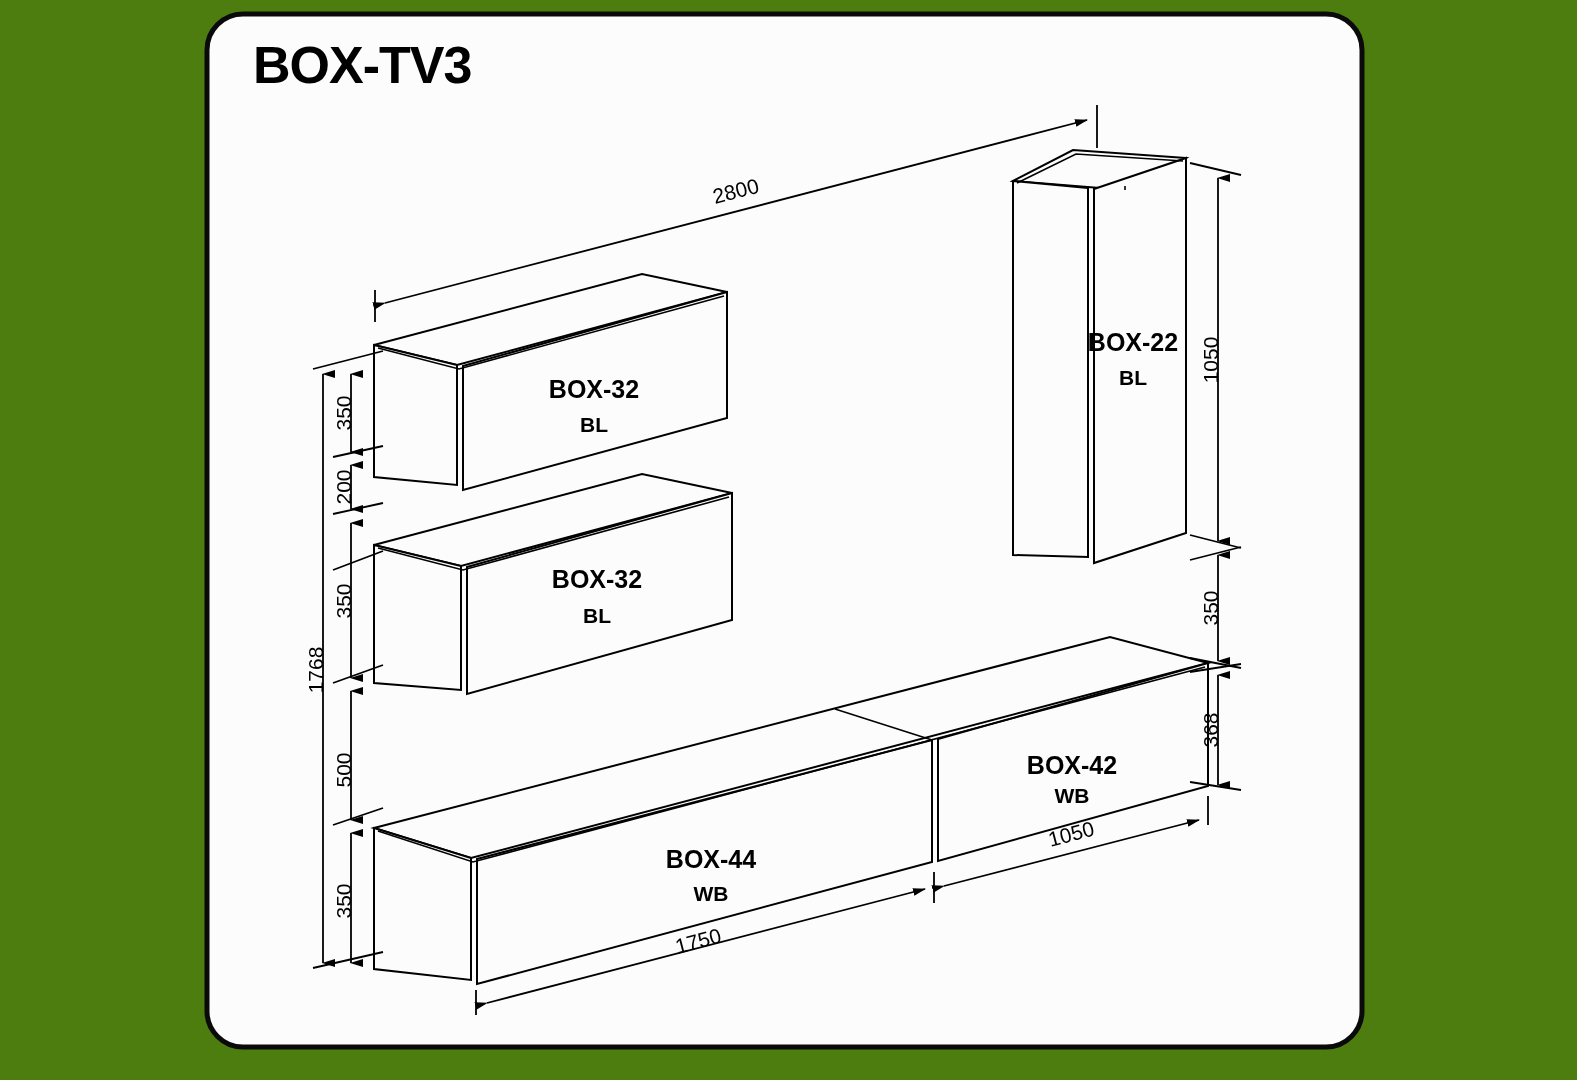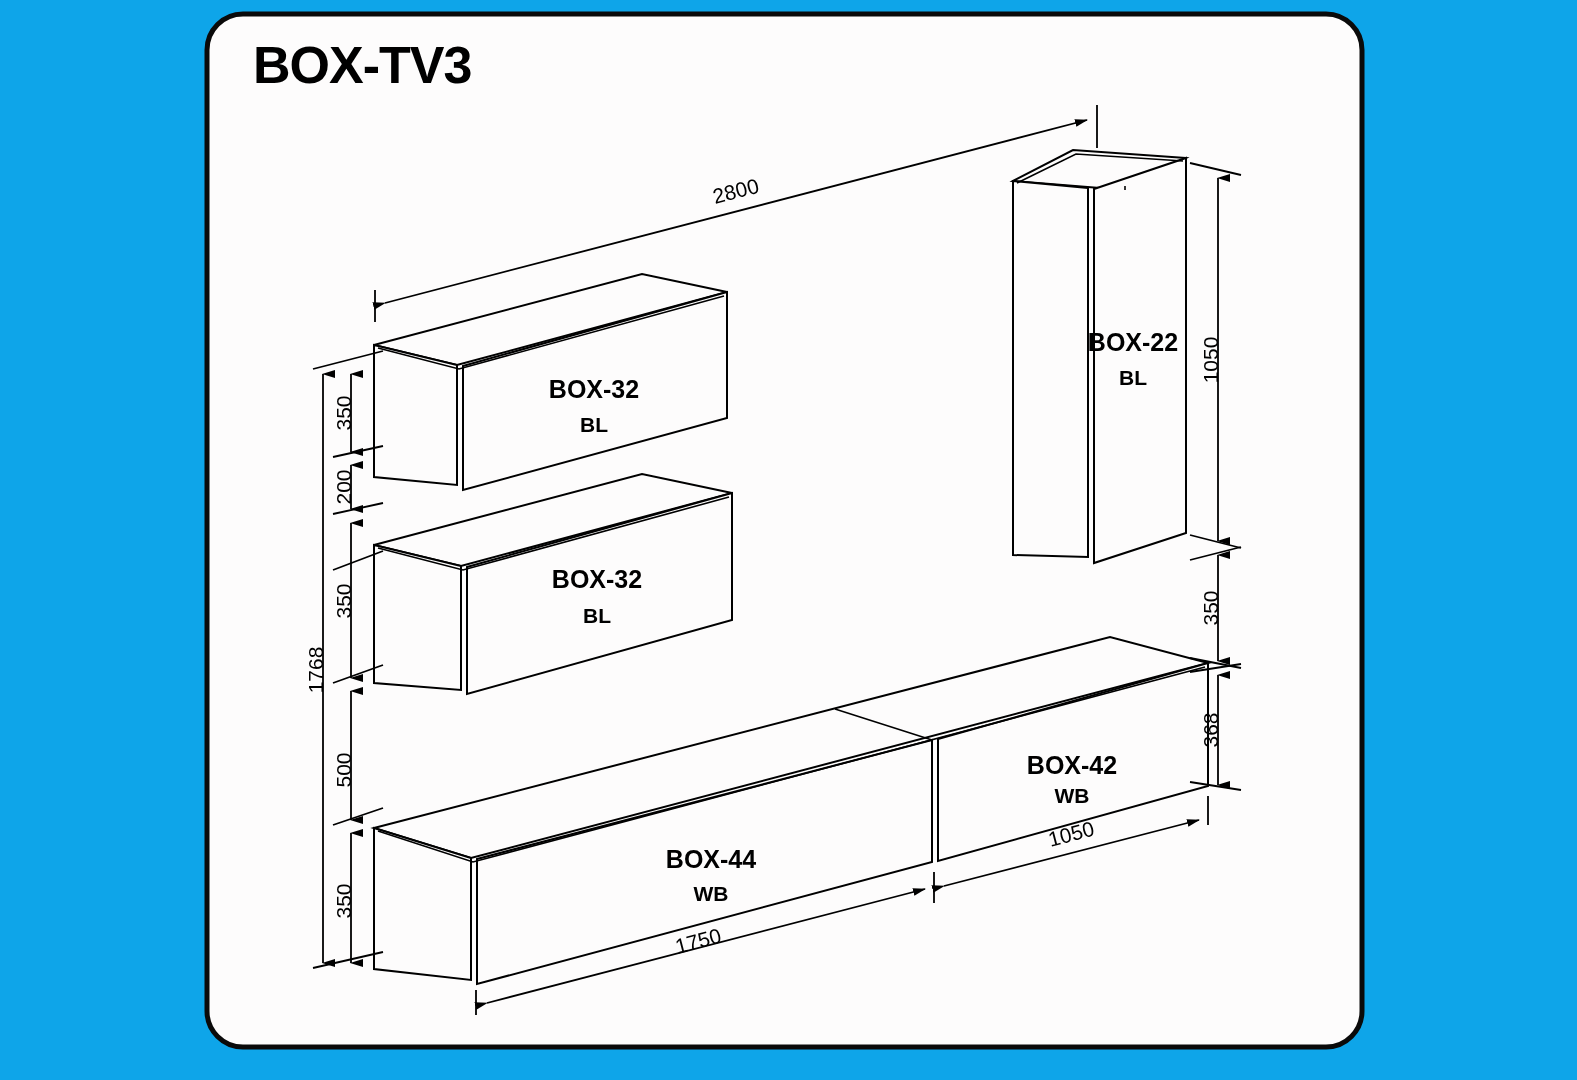--- a/index.html
+++ b/index.html
@@ -10,21 +10,21 @@
   body {
     width: 1577px;
     height: 1080px;
     font-family: "Liberation Sans", sans-serif;
     overflow: hidden;
   }
   #sheet {
     position: relative;
     width: 1577px;
     height: 1080px;
-    background: #0ea5e9;
+    background: #4d7c0f;
   }
   svg#drawing {
     position: absolute;
     top: 0;
     left: 0;
     width: 1577px;
     height: 1080px;
     display: block;
   }
   .frame {

